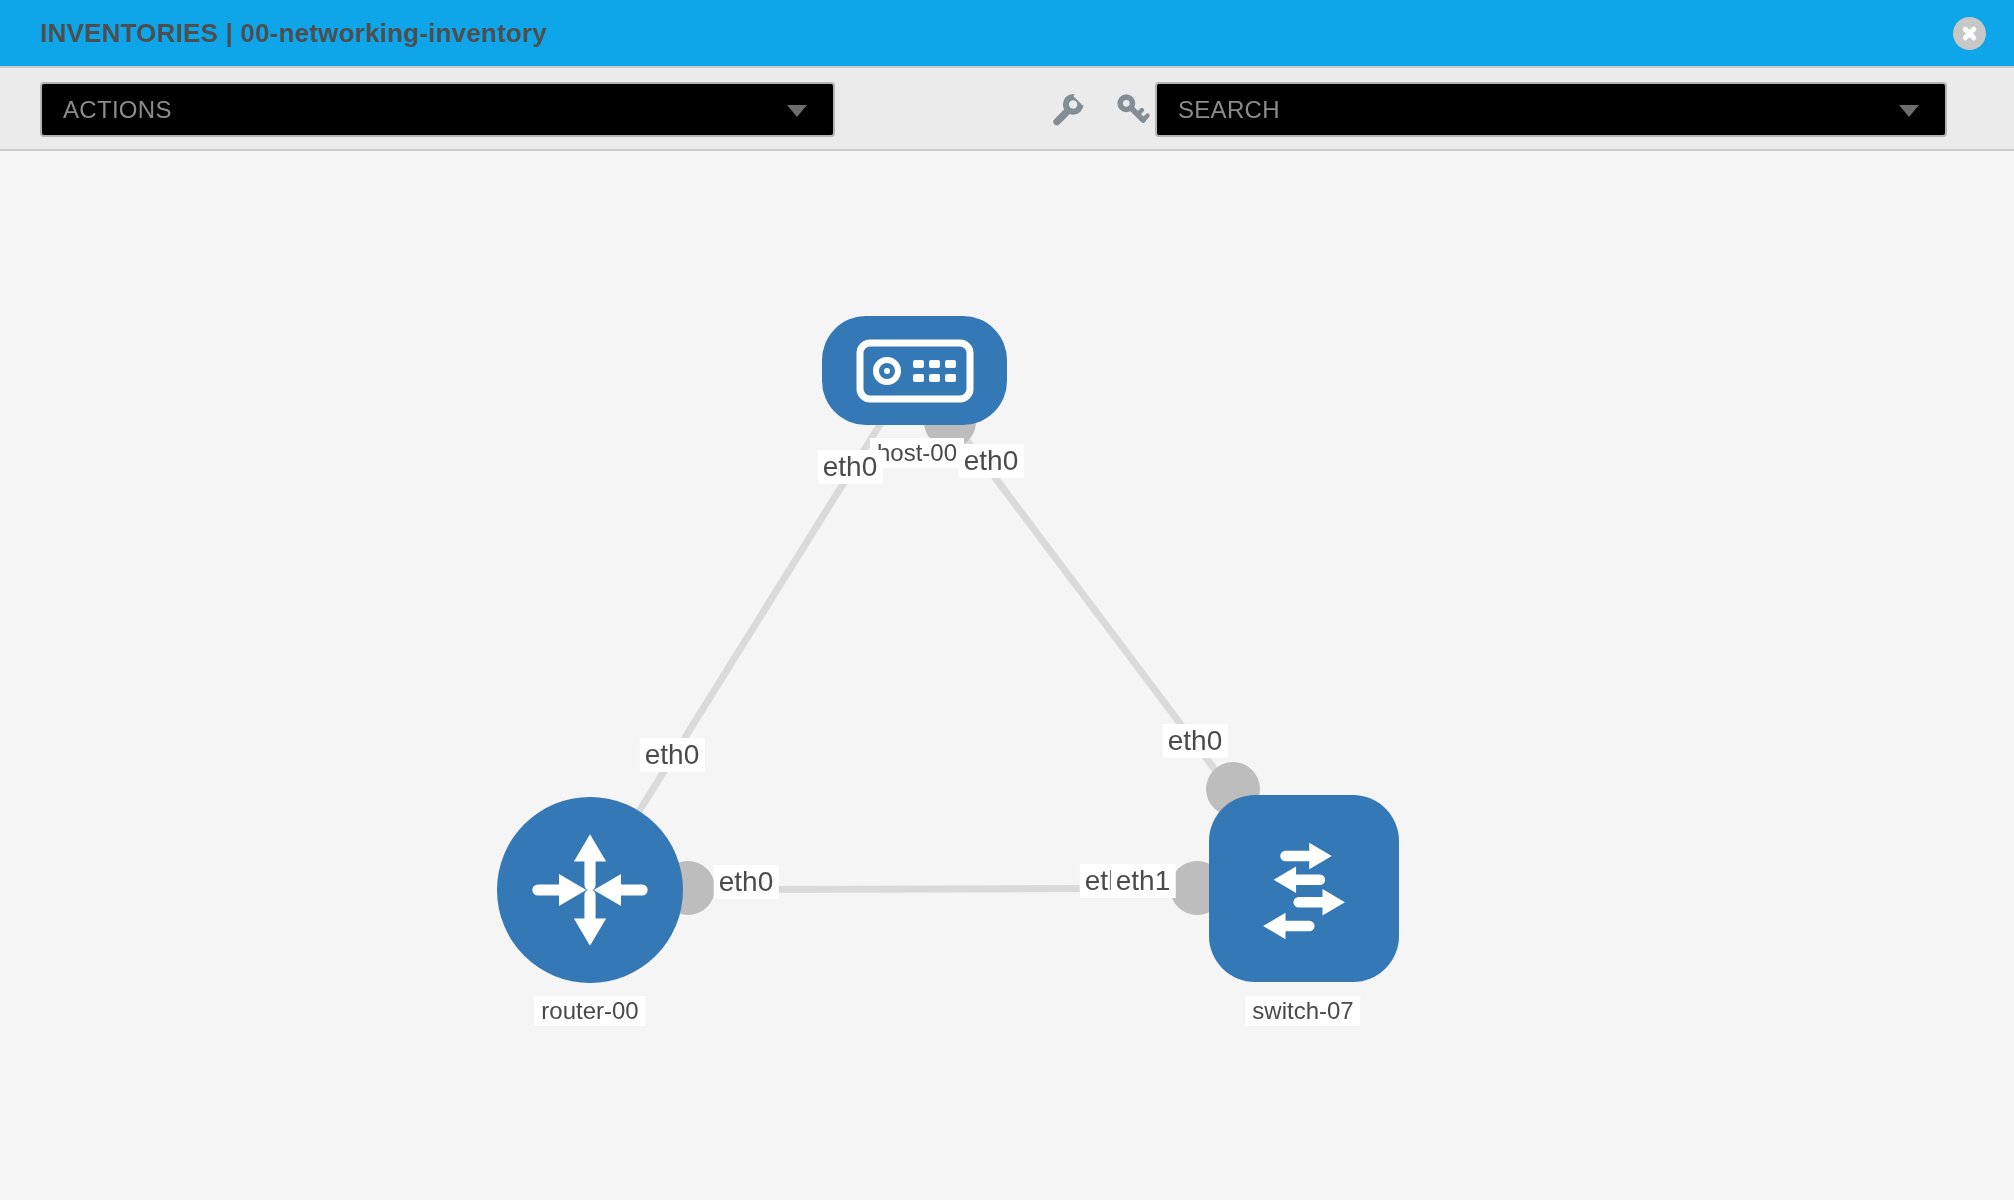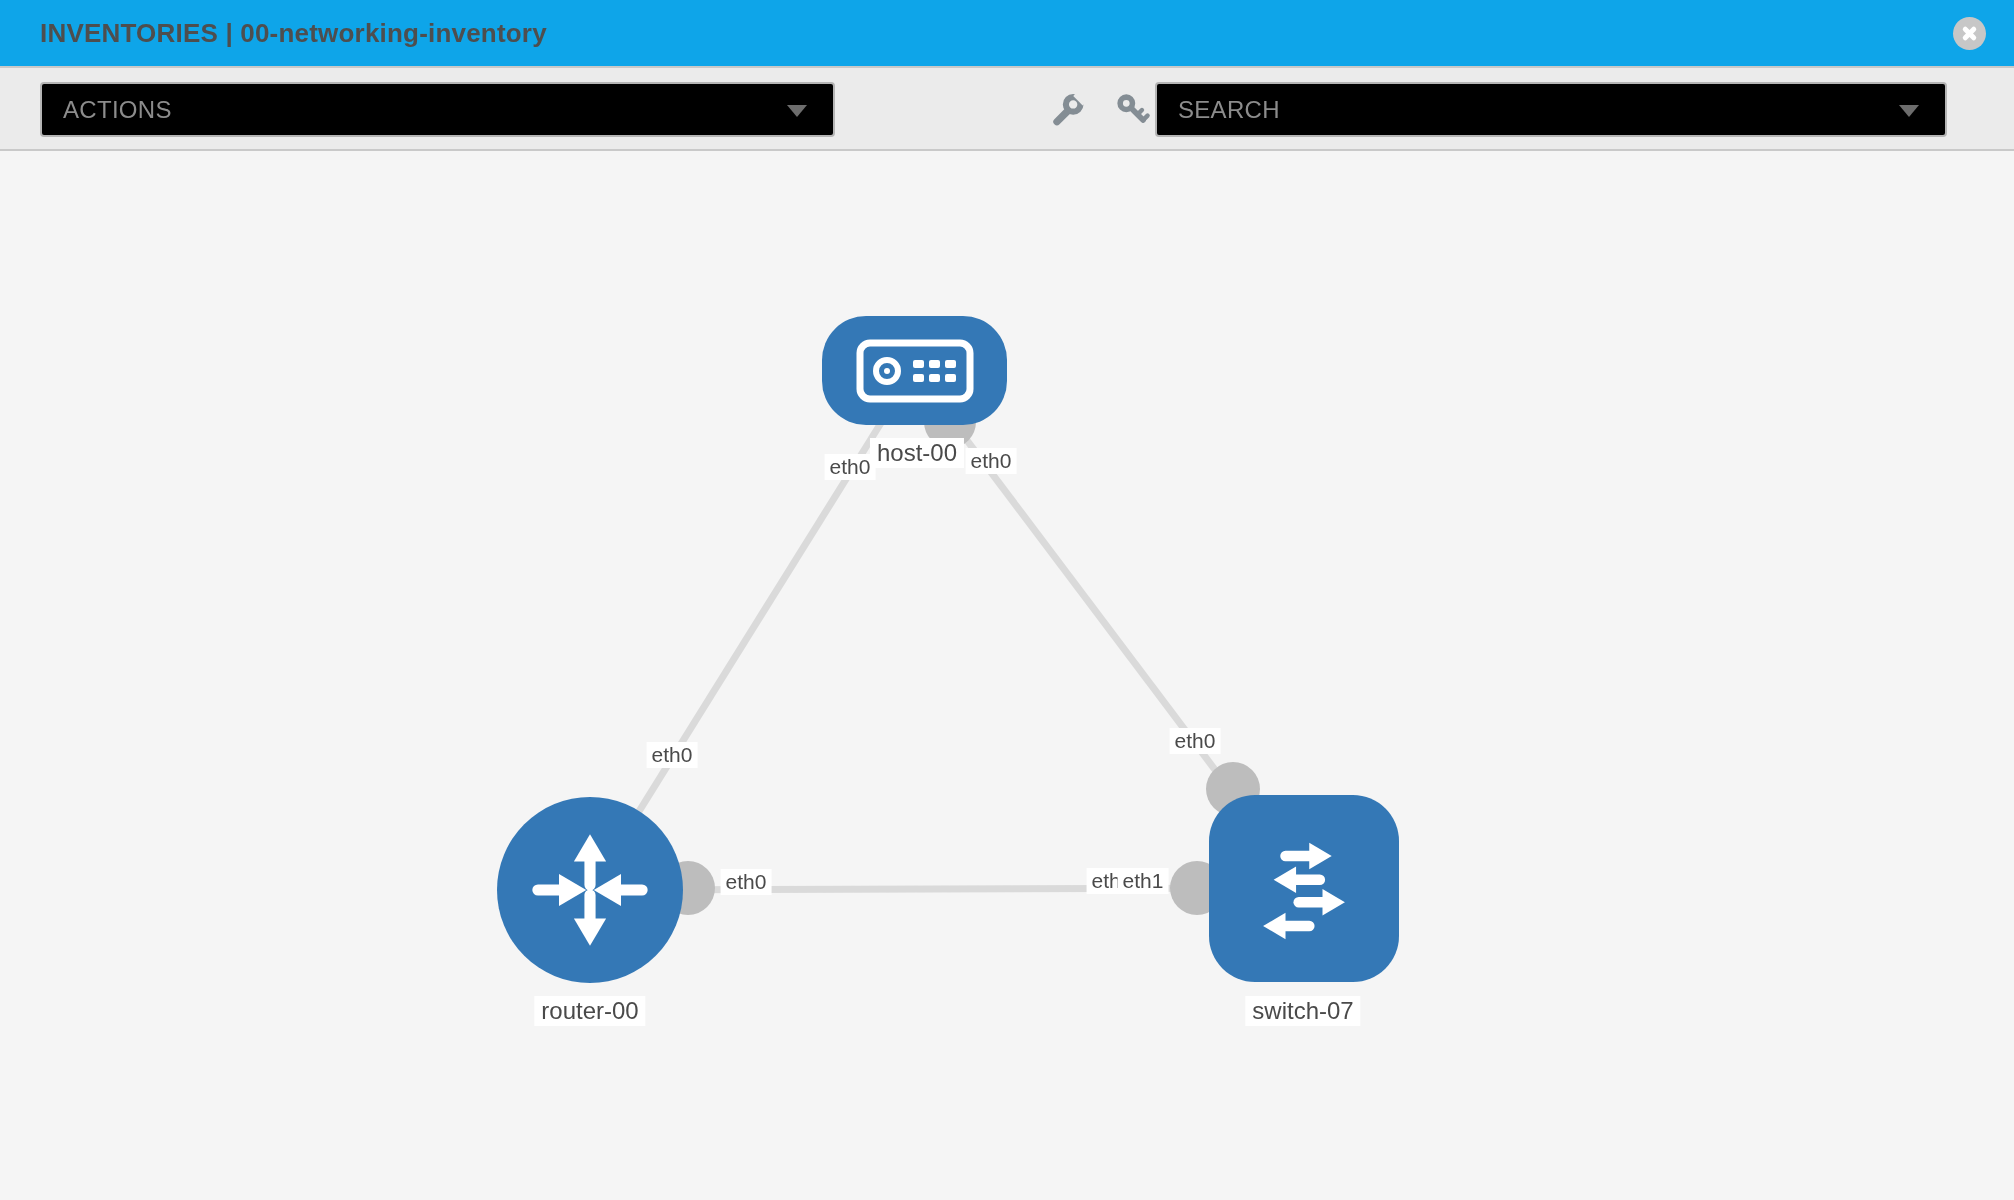--- a/index.html
+++ b/index.html
@@ -29,21 +29,21 @@
   
   .canvas { position:relative; width:2014px; height:1047px; background:#f5f5f5; overflow:hidden; }
   .net-svg { position:absolute; left:0; top:0; z-index:1; }
   .node { position:absolute; z-index:3; display:flex; align-items:center; justify-content:center; background:#3478b6; cursor:pointer; }
   .node-host { left:822px; top:165px; width:185px; height:109px; border-radius:44px; }
   .node-router { left:497px; top:646px; width:186px; height:186px; border-radius:50%; }
   .node-switch { left:1209px; top:644px; width:190px; height:187px; border-radius:46px; }
 
   .lab { position:absolute; z-index:5; transform:translate(-50%,-50%); background:#ffffff; color:#4a4a4a; white-space:nowrap; }
   .node-lab { font-size:24px; padding:1px 7px; }
-  .if-lab { font-size:21px; padding:1px 5px; }
+  .if-lab { font-size:28px; padding:1px 5px; }
   .if-back { z-index:4; }
 </style>
 </head>
 <body>
 
 <div class="stage">
 
   <div class="header">
     <div class="page-title">INVENTORIES | 00-networking-inventory</div>
     <div class="close-btn">

